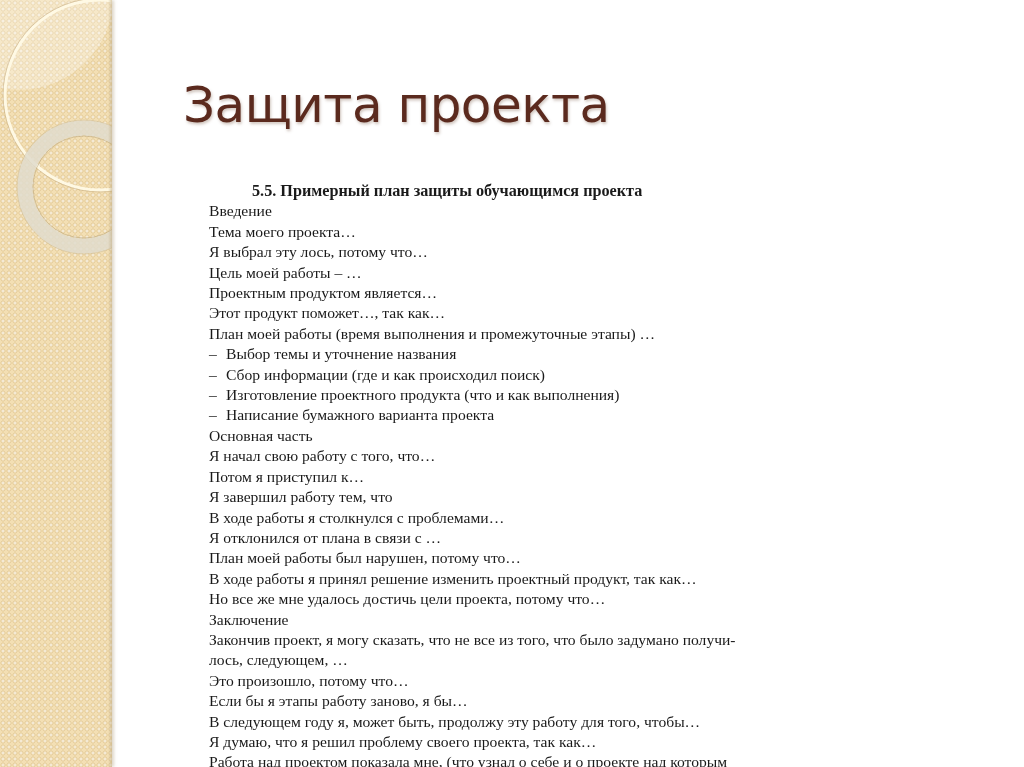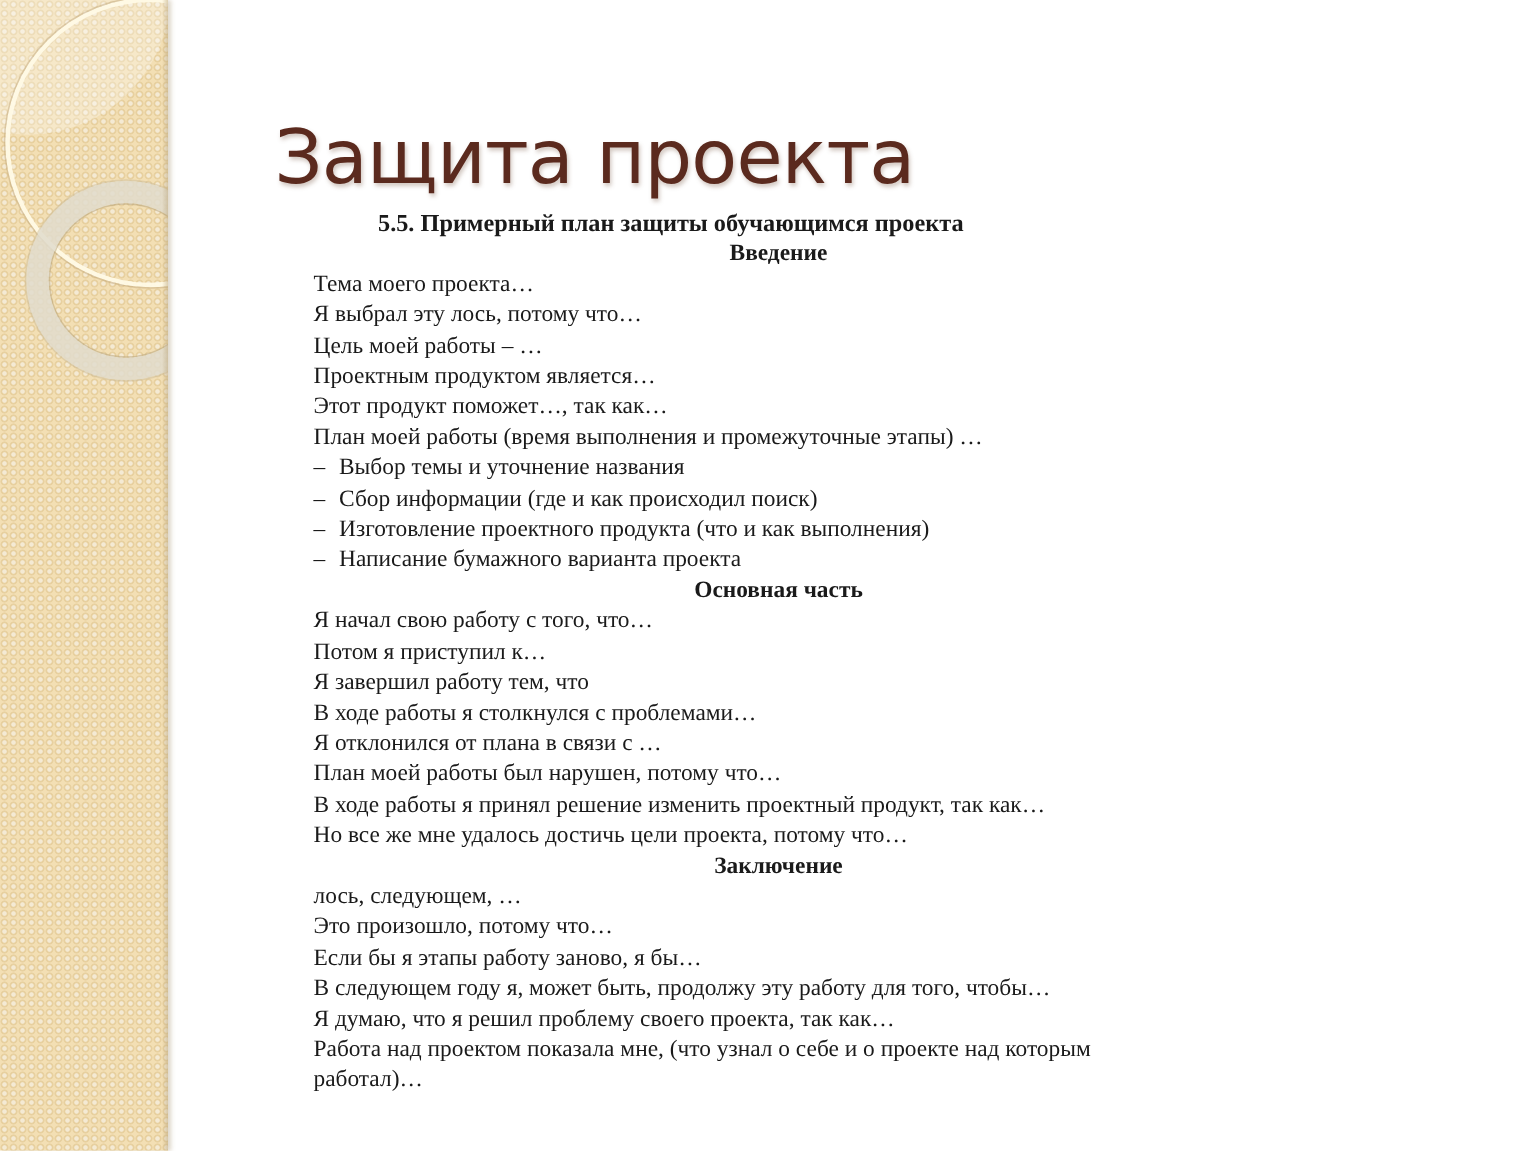--- a/index.html
+++ b/index.html
@@ -65,24 +65,24 @@
       color: #1a1a1a;
     }
     .doc .line {
       white-space: nowrap;
       display: block;
     }
     .doc .heading {
       font-weight: bold;
       font-size: 16.2px;
       padding-left: 43px;
+      margin-top: 42px;
     }
     .doc .section {
-      font-weight: bold;
-      text-align: center;
+      font-weight: normal;
     }
     .doc .dash-item {
       position: relative;
       padding-left: 17px;
     }
     .doc .dash-item .dash {
       position: absolute;
       left: 0;
       top: 0;
     }
@@ -138,20 +138,21 @@
   <span class="line">Я начал свою работу с того, что…</span>
   <span class="line">Потом я приступил к…</span>
   <span class="line">Я завершил работу тем, что</span>
   <span class="line">В ходе работы я столкнулся с проблемами…</span>
   <span class="line">Я отклонился от плана в связи с …</span>
   <span class="line">План моей работы был нарушен, потому что…</span>
   <span class="line">В ходе работы я принял решение изменить проектный продукт, так как…</span>
   <span class="line">Но все же мне удалось достичь цели проекта, потому что…</span>
 
   <span class="line section">Заключение</span>
+  <span class="line">Закончив проект, я могу сказать, что не все из того, что было задумано получи-</span>
   <span class="line">лось, следующем, …</span>
   <span class="line">Это произошло, потому что…</span>
   <span class="line">Если бы я этапы работу заново, я бы…</span>
   <span class="line">В следующем году я, может быть, продолжу эту работу для того, чтобы…</span>
   <span class="line">Я думаю, что я решил проблему своего проекта, так как…</span>
   <span class="line">Работа над проектом показала мне, (что узнал о себе и о проекте над которым</span>
   <span class="line">работал)…</span>
 </div>
 
 </body></html>

